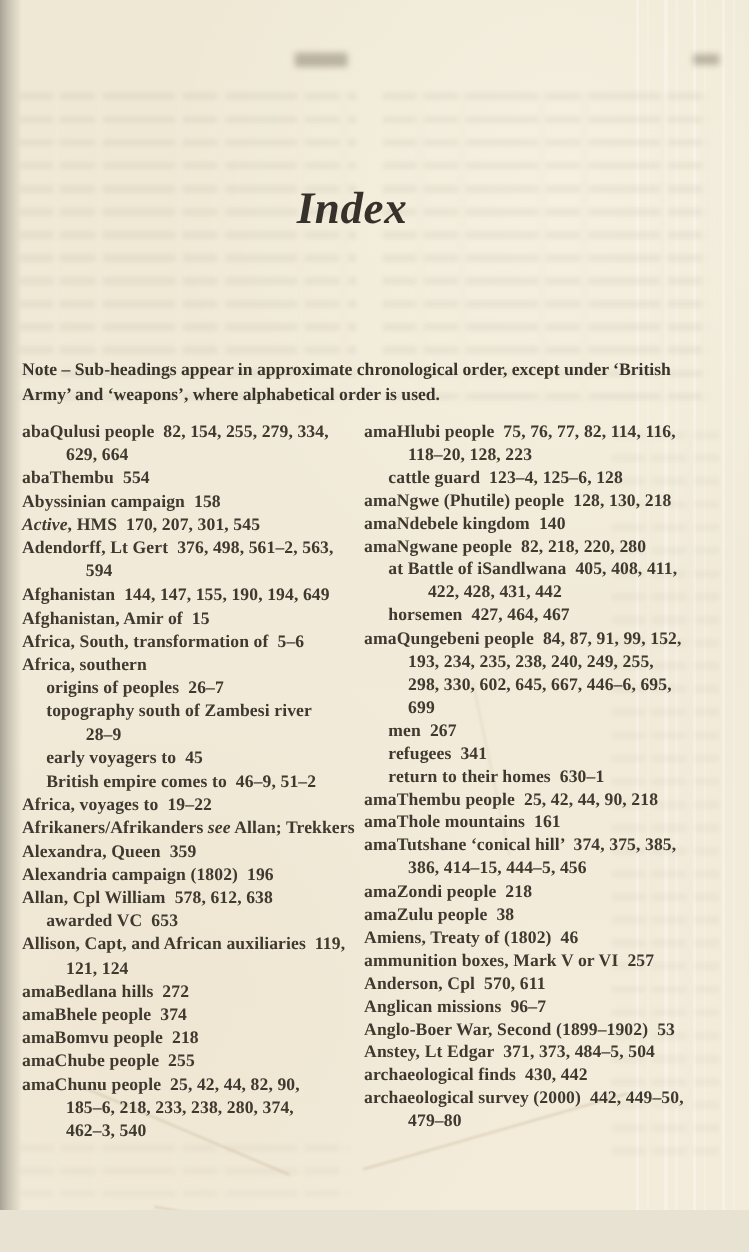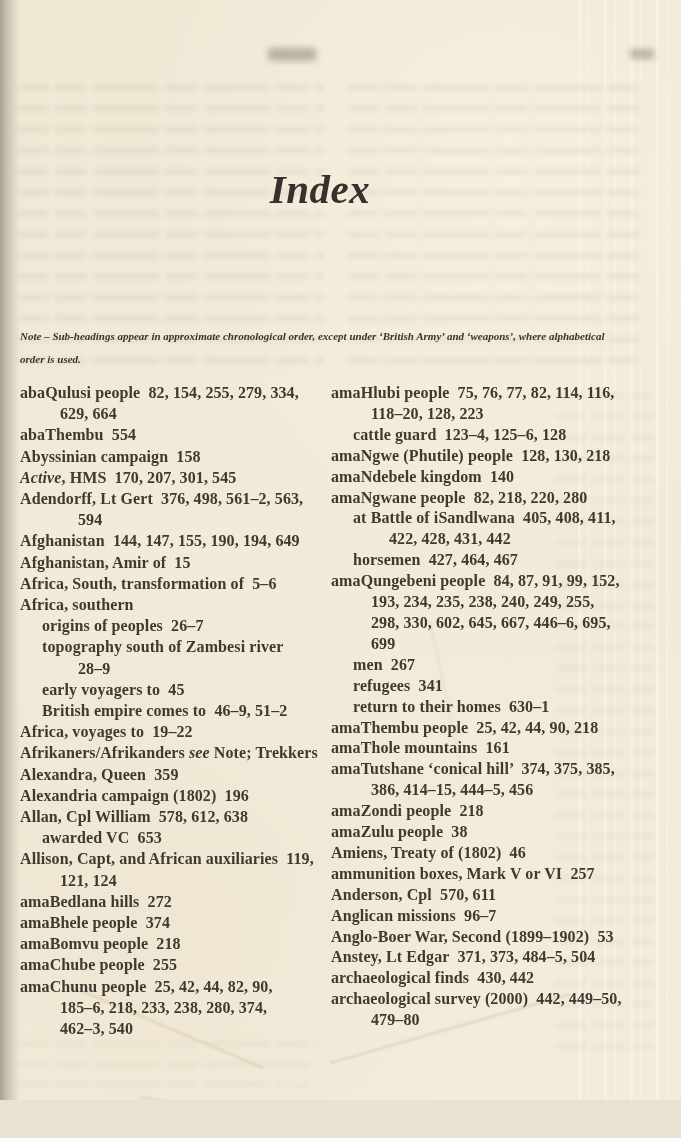--- a/index.html
+++ b/index.html
@@ -45,21 +45,21 @@
   .cr-2 { left:330px; top:1062px; width:250px; transform:rotate(-16deg); }
   .cr-3 { left:140px; top:1096px; width:170px; transform:rotate(10deg); }
   .cr-4 { left:430px; top:620px;  width:160px; transform:rotate(78deg); opacity:.5; }
 
   .title {
     position:absolute; left:0; top:165px; width:640px; text-align:center;
     font-size:41px; font-weight:bold; font-style:italic; letter-spacing:.5px; color:#36312a;
   }
   .note {
     position:absolute; left:20px; top:325px; width:606px;
-    font-style:italic; font-weight:600; font-size:11px; line-height:23px; color:#3a352c;
+    font-weight:600; font-size:16px; line-height:23px; color:#3a352c;
   }
   .col { position:absolute; }
   .col-left  { left:20px;  top:382px; width:308px; line-height:21.2px; }
   .col-right { left:331px; top:383px; width:345px; line-height:20.9px; }
   .line { white-space:pre; font-size:16px; font-weight:600; letter-spacing:.1px; }
   .i0 { padding-left:0; }
   .i1 { padding-left:22px; }
   .i2 { padding-left:40px; }
   .i3 { padding-left:58px; }
   .it { font-style:italic; }
@@ -99,21 +99,21 @@
       <div class="line i0"><span>Afghanistan  144, 147, 155, 190, 194, 649</span></div>
       <div class="line i0"><span>Afghanistan, Amir of  15</span></div>
       <div class="line i0"><span>Africa, South, transformation of  5–6</span></div>
       <div class="line i0"><span>Africa, southern</span></div>
       <div class="line i1"><span>origins of peoples  26–7</span></div>
       <div class="line i1"><span>topography south of Zambesi river</span></div>
       <div class="line i3"><span>28–9</span></div>
       <div class="line i1"><span>early voyagers to  45</span></div>
       <div class="line i1"><span>British empire comes to  46–9, 51–2</span></div>
       <div class="line i0"><span>Africa, voyages to  19–22</span></div>
-      <div class="line i0"><span>Afrikaners/Afrikanders </span><span class="it">see</span><span> Note; Trekkers</span></div>
+      <div class="line i0"><span>Afrikaners/Afrikanders </span><span class="it">see</span><span> Allan; Trekkers</span></div>
       <div class="line i0"><span>Alexandra, Queen  359</span></div>
       <div class="line i0"><span>Alexandria campaign (1802)  196</span></div>
       <div class="line i0"><span>Allan, Cpl William  578, 612, 638</span></div>
       <div class="line i1"><span>awarded VC  653</span></div>
       <div class="line i0"><span>Allison, Capt, and African auxiliaries  119,</span></div>
       <div class="line i2"><span>121, 124</span></div>
       <div class="line i0"><span>amaBedlana hills  272</span></div>
       <div class="line i0"><span>amaBhele people  374</span></div>
       <div class="line i0"><span>amaBomvu people  218</span></div>
       <div class="line i0"><span>amaChube people  255</span></div>

